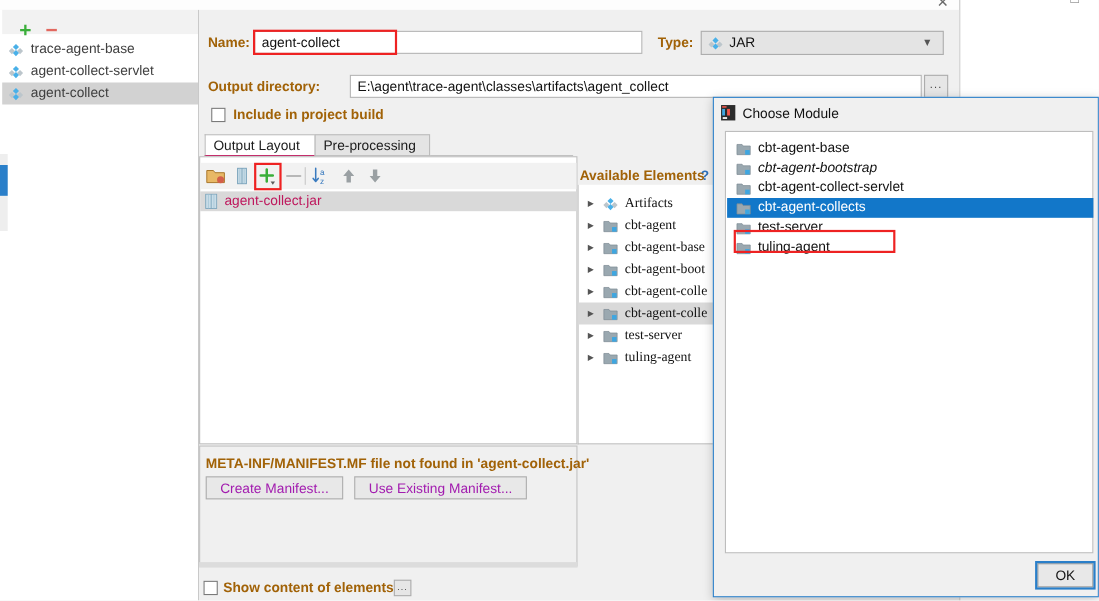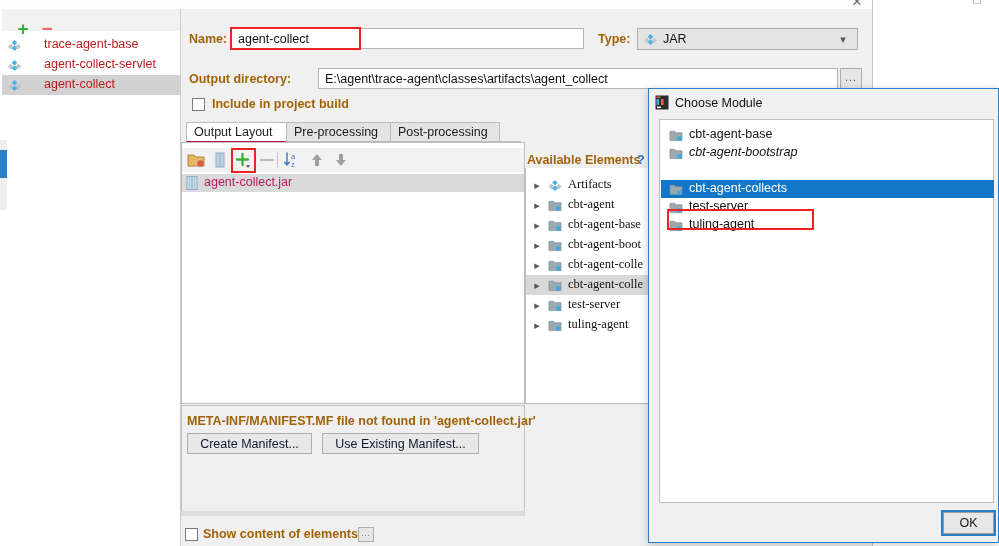--- a/index.html
+++ b/index.html
@@ -28,21 +28,21 @@
   #left-panel{left:0;top:9px;width:180px;height:537px;background:#ffffff;
     border-right:1px solid #c9c9c9;}
   #left-toolbar{left:2px;top:9px;width:178px;height:22px;background:#f2f2f2;}
   .tb-plus{left:12px;top:11px;width:18px;height:18px;color:#3aae3a;font-size:19px;
     line-height:18px;text-align:center;font-weight:700;}
   .tb-minus{left:36px;top:11px;width:18px;height:18px;color:#e2685f;font-size:19px;
     line-height:18px;text-align:center;font-weight:700;}
 
   .art-row{left:2px;width:178px;height:20px;}
   .art-row.sel{background:#d2d2d2;}
-  .art-label{position:absolute;left:42px;top:2px;font-size:12.5px;color:#b91c1c;}
+  .art-label{position:absolute;left:26px;top:2px;font-size:12.5px;color:#404040;}
   .diamond-icon{position:absolute;left:6px;top:4px;width:13px;height:13px;}
 
   #left-scroll-thumb{left:0px;top:150px;width:7px;height:28px;background:#2a7fc9;}
   #left-scroll-track{left:0px;top:140px;width:7px;height:70px;background:#eeeeee;}
 
   
   #main-pane{left:181px;top:9px;width:691px;height:537px;background:#f0f0f0;}
 
   .lbl{position:absolute;font-size:12.5px;color:#a16207;font-weight:bold;}
 
@@ -123,21 +123,21 @@
   .av-label{position:absolute;left:42px;top:2px;font-size:12.5px;color:#111;white-space:nowrap;font-family:Liberation Serif, serif;}
 
   
   #manifest-box{left:181px;top:405px;width:344px;height:110px;background:#f0f0f0;
     border:1px solid #c2c2c2;box-sizing:border-box;}
   #manifest-msg{left:187px;top:414px;font-size:12.5px;}
   #btn-create{left:187px;top:433px;width:125px;height:21px;background:#e8e8e8;
     border:1px solid #adadad;box-sizing:border-box;}
   #btn-useexist{left:322px;top:433px;width:157px;height:21px;background:#e8e8e8;
     border:1px solid #adadad;box-sizing:border-box;}
-  .btn-text{position:absolute;left:0;right:0;top:3px;text-align:center;font-size:12.5px;color:#0f172a;}
+  .btn-text{position:absolute;left:0;right:0;top:3px;text-align:center;font-size:12.5px;color:#a21caf;}
 
   
   #hscroll{left:181px;top:511px;width:344px;height:5px;background:#dcdcdc;}
   #show-check{left:185px;top:528px;width:13px;height:13px;background:#fff;
     border:1px solid #7a7a7a;box-sizing:border-box;}
   #show-label{left:203px;top:527px;}
   #show-ellipsis{left:358px;top:527px;width:16px;height:15px;background:#e6e6e6;
     border:1px solid #adadad;box-sizing:border-box;}
   #show-ellipsis span{position:absolute;left:0;right:0;top:1px;text-align:center;
     font-size:8px;color:#444;letter-spacing:1px;}
@@ -243,23 +243,20 @@
 <div class="abs lbl" id="inc-label">Include in project build</div>
 
 <div class="abs" id="tab-underline"></div>
 <div class="abs" id="tabstrip">
   <div class="tab active" id="tab-out">
     <span>Output Layout</span>
   </div>
   <div class="tab" id="tab-pre">
     <span>Pre-processing</span>
   </div>
-  <div class="tab" id="tab-post">
-    <span>Post-processing</span>
-  </div>
 </div>
 
 <div class="abs" id="layout-panel"></div>
 <div class="abs" id="layout-toolbar"></div>
 
 <svg class="abs tbicon" id="ti-folder" viewBox="0 0 18 18">
   <path d="M1 4h6l1.5 2H17v9H1z" fill="#e8b866" stroke="#a9762c" stroke-width="0.9"></path>
   <circle cx="13.5" cy="12.5" r="3.2" fill="#d35f4a"></circle>
 </svg>
 <svg class="abs tbicon" id="ti-jar" viewBox="0 0 18 18">
@@ -404,20 +401,27 @@
       </svg>
       <span class="dl-label">cbt-agent-base</span>
     </div>
     <div class="dl-row" style="top:24px;font-style:italic;">
       <svg class="dl-icon" viewBox="0 0 14 14">
         <path d="M0.5 2.5h5l1 1.5h7v8.5h-13z" fill="#9aa8b0" stroke="#7d8b94" stroke-width="0.7"></path>
         <rect x="8.5" y="8" width="4.5" height="4.5" fill="#3ea6e0"></rect>
       </svg>
       <span class="dl-label">cbt-agent-bootstrap</span>
     </div>
+    <div class="dl-row" style="top:42px;">
+      <svg class="dl-icon" viewBox="0 0 14 14">
+        <path d="M0.5 2.5h5l1 1.5h7v8.5h-13z" fill="#9aa8b0" stroke="#7d8b94" stroke-width="0.7"></path>
+        <rect x="8.5" y="8" width="4.5" height="4.5" fill="#3ea6e0"></rect>
+      </svg>
+      <span class="dl-label">cbt-agent-collect-servlet</span>
+    </div>
     <div class="dl-row sel" style="top:60px;">
       <svg class="dl-icon" viewBox="0 0 14 14">
         <path d="M0.5 2.5h5l1 1.5h7v8.5h-13z" fill="#9aa8b0" stroke="#7d8b94" stroke-width="0.7"></path>
         <rect x="8.5" y="8" width="4.5" height="4.5" fill="#3ea6e0"></rect>
       </svg>
       <span class="dl-label">cbt-agent-collects</span>
     </div>
     <div class="dl-row" style="top:78px;">
       <svg class="dl-icon" viewBox="0 0 14 14">
         <path d="M0.5 2.5h5l1 1.5h7v8.5h-13z" fill="#9aa8b0" stroke="#7d8b94" stroke-width="0.7"></path>

